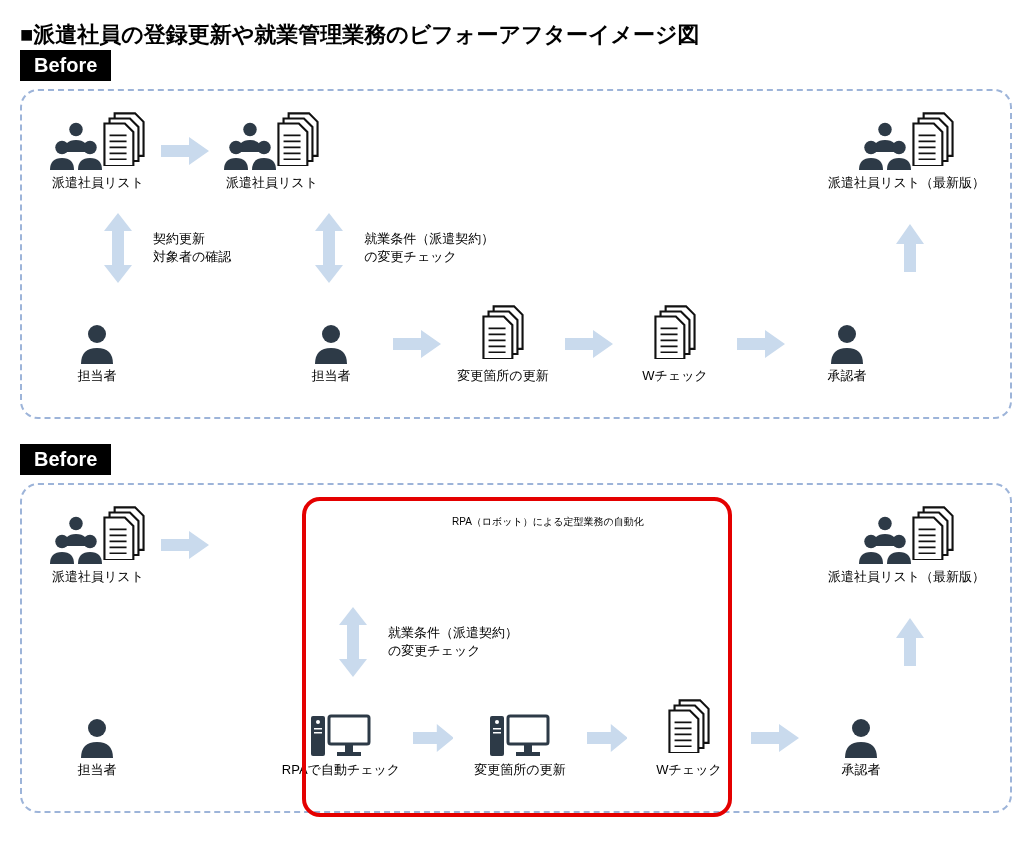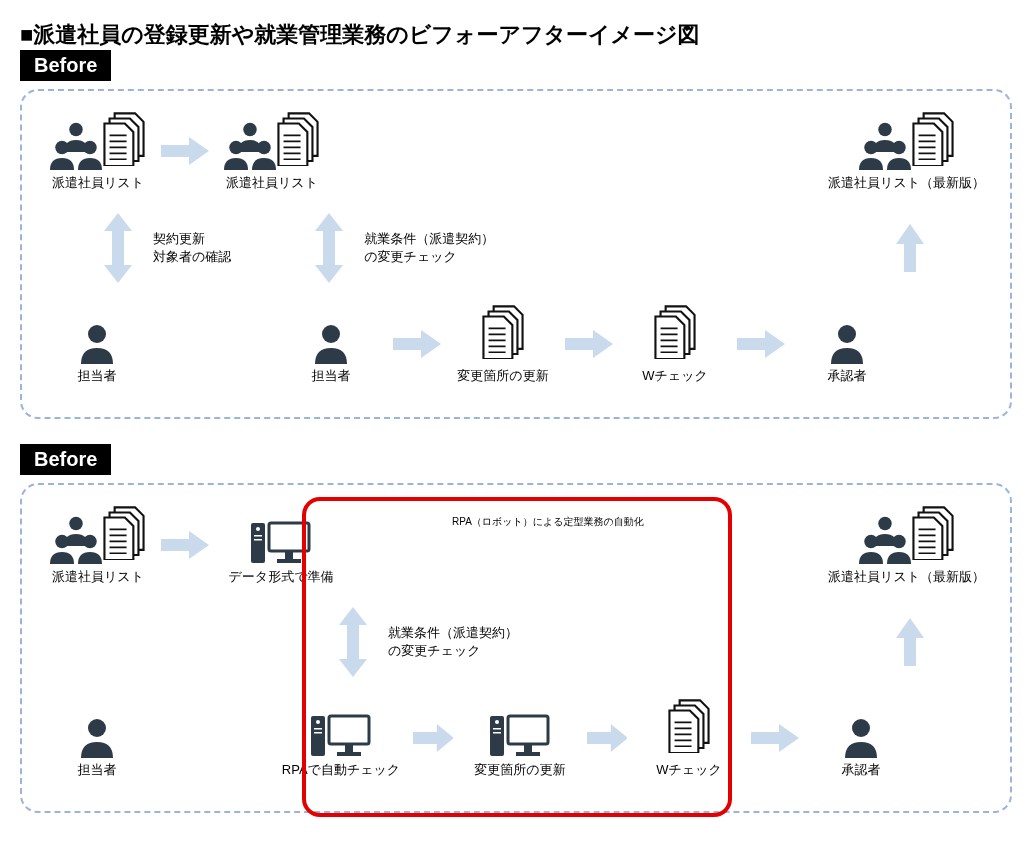--- a/index.html
+++ b/index.html
@@ -253,28 +253,20 @@
             <use href="#i-docs"></use>
           </svg>
       </div>
       <div class="lbl">派遣社員リスト</div>
     </div>
     <div class="arrow-h">
         <svg width="48" height="28">
           <use href="#i-arrow-r"></use>
         </svg>
       </div>
-    <div class="node" style="min-width:120px">
-      <div class="icon">
-          <svg width="60" height="50">
-            <use href="#i-pc"></use>
-          </svg>
-        </div>
-      <div class="lbl">データ形式で準備</div>
-    </div>
     <div style="flex:1"></div>
     <div class="node">
       <div class="icon">
         <svg width="56" height="52">
             <use href="#i-group"></use>
           </svg>
         <svg width="50" height="66" style="margin-left:-4px;transform:scale(0.85)">
             <use href="#i-docs"></use>
           </svg>
       </div>

